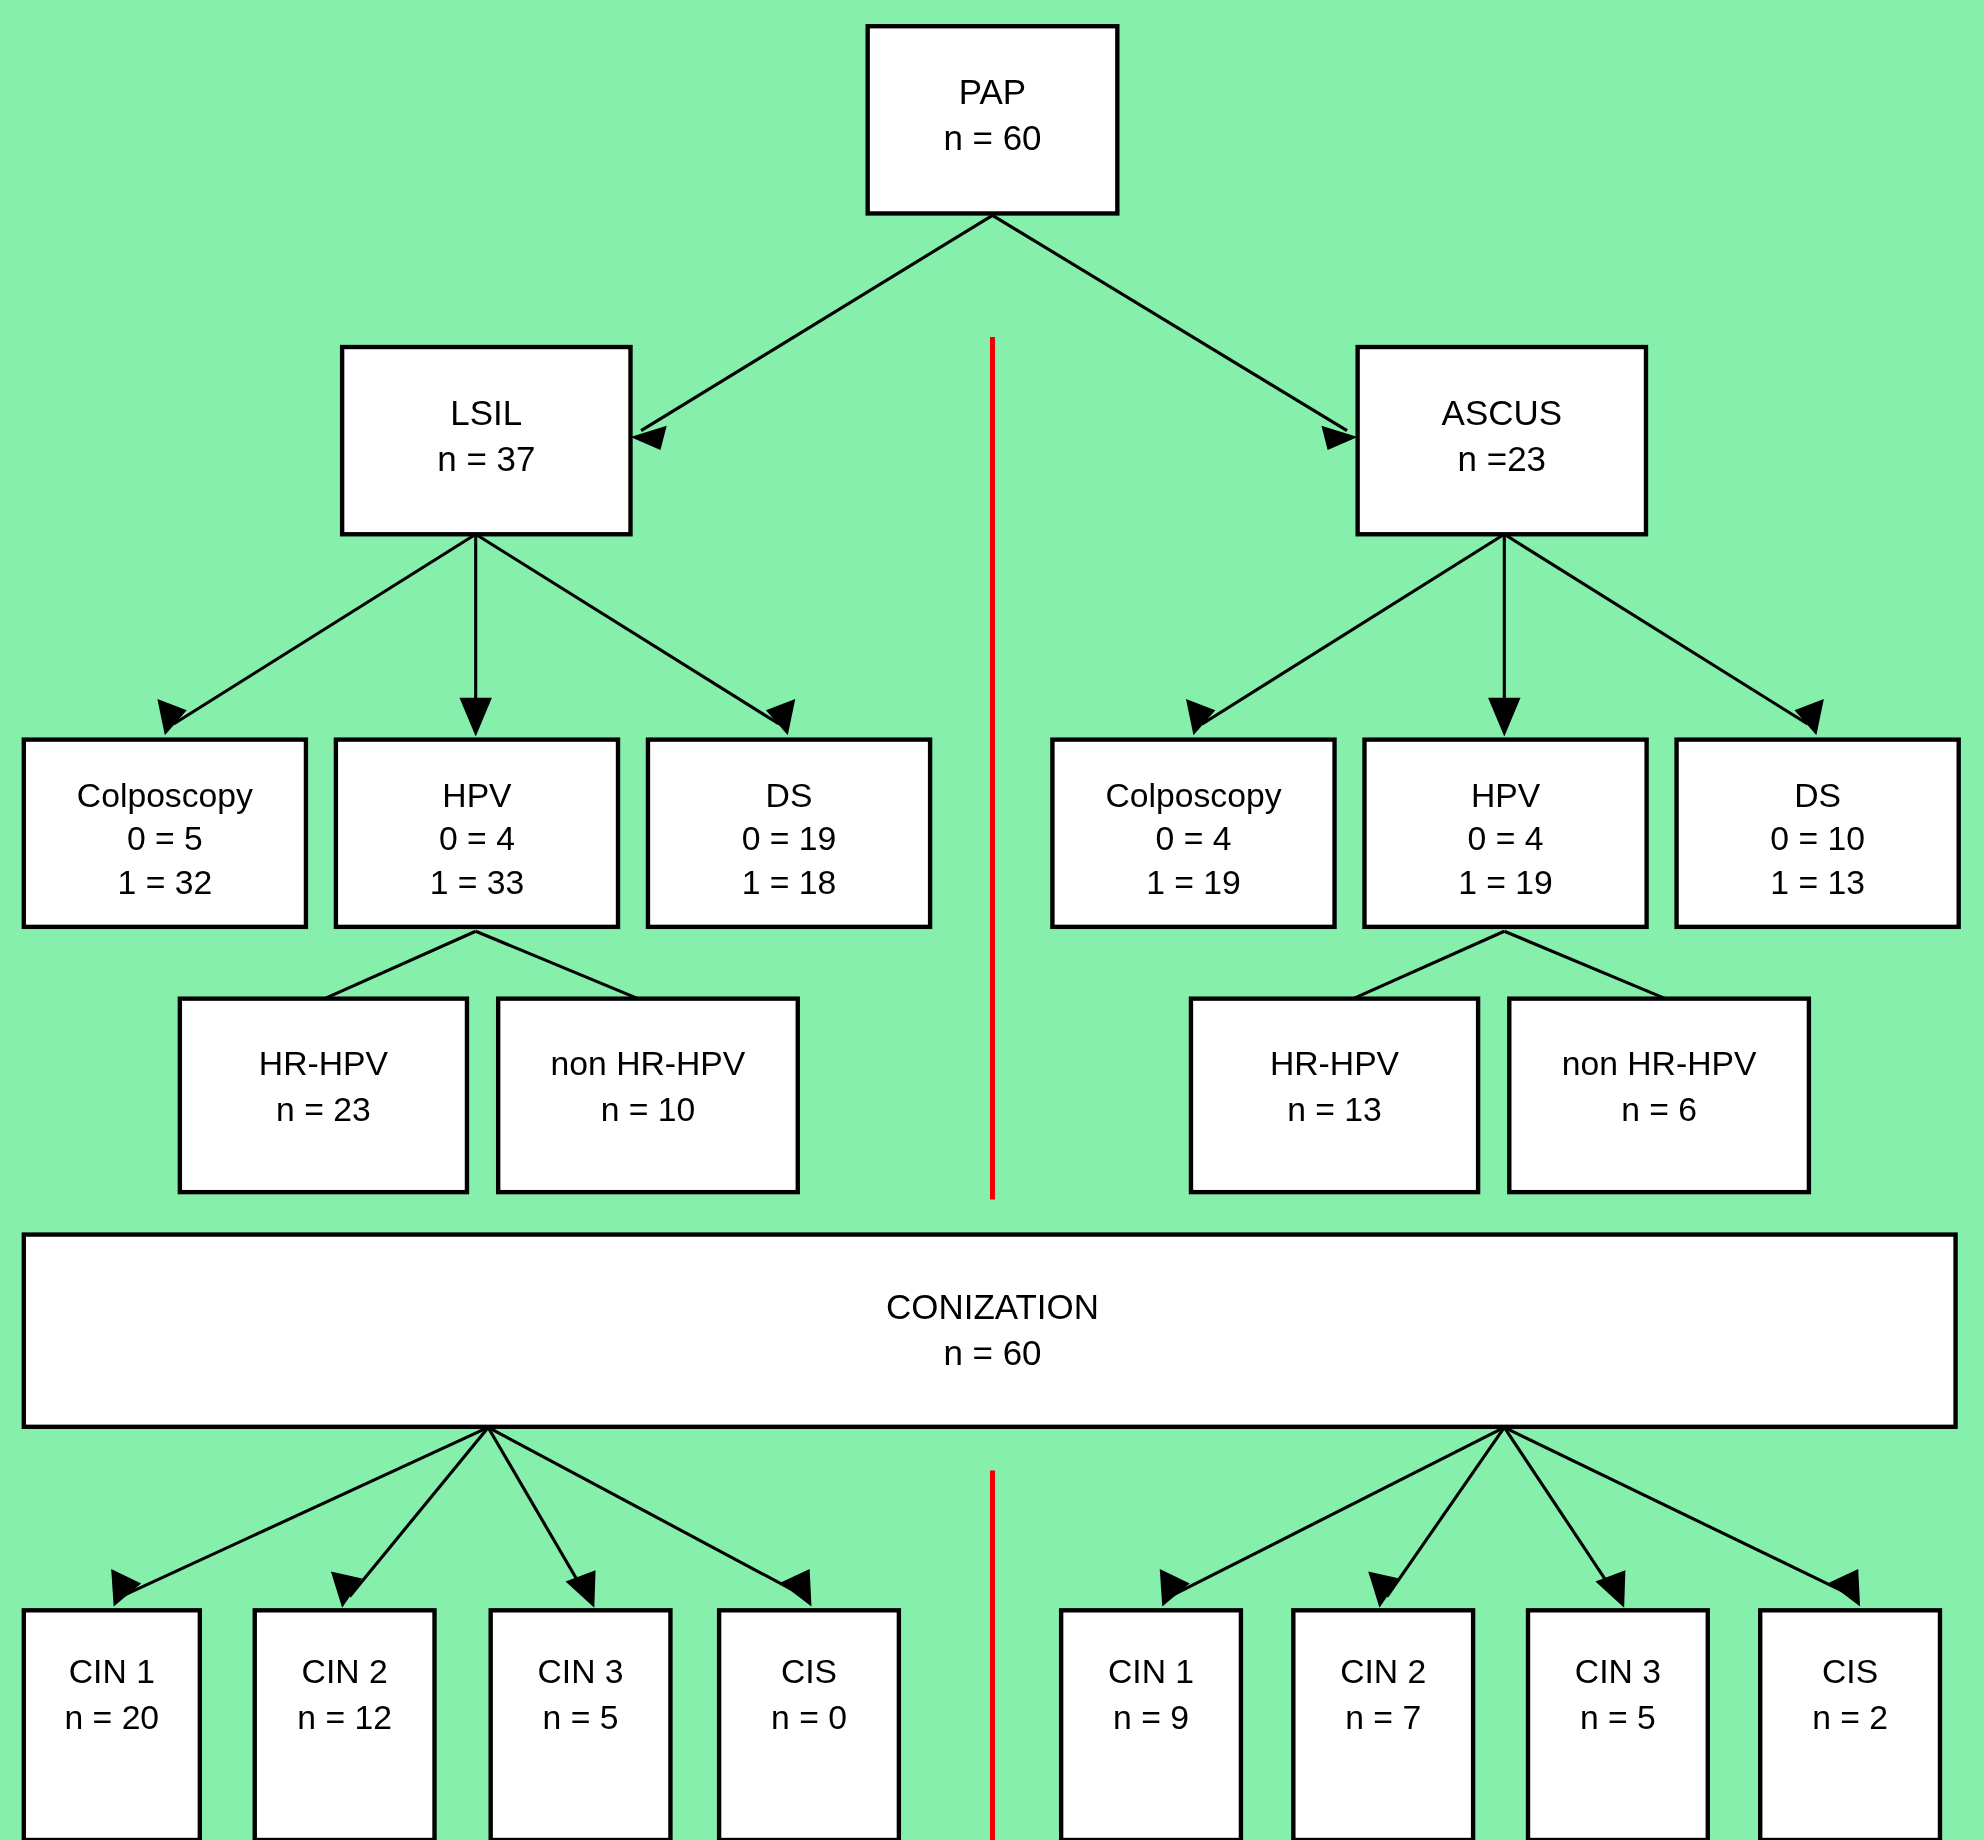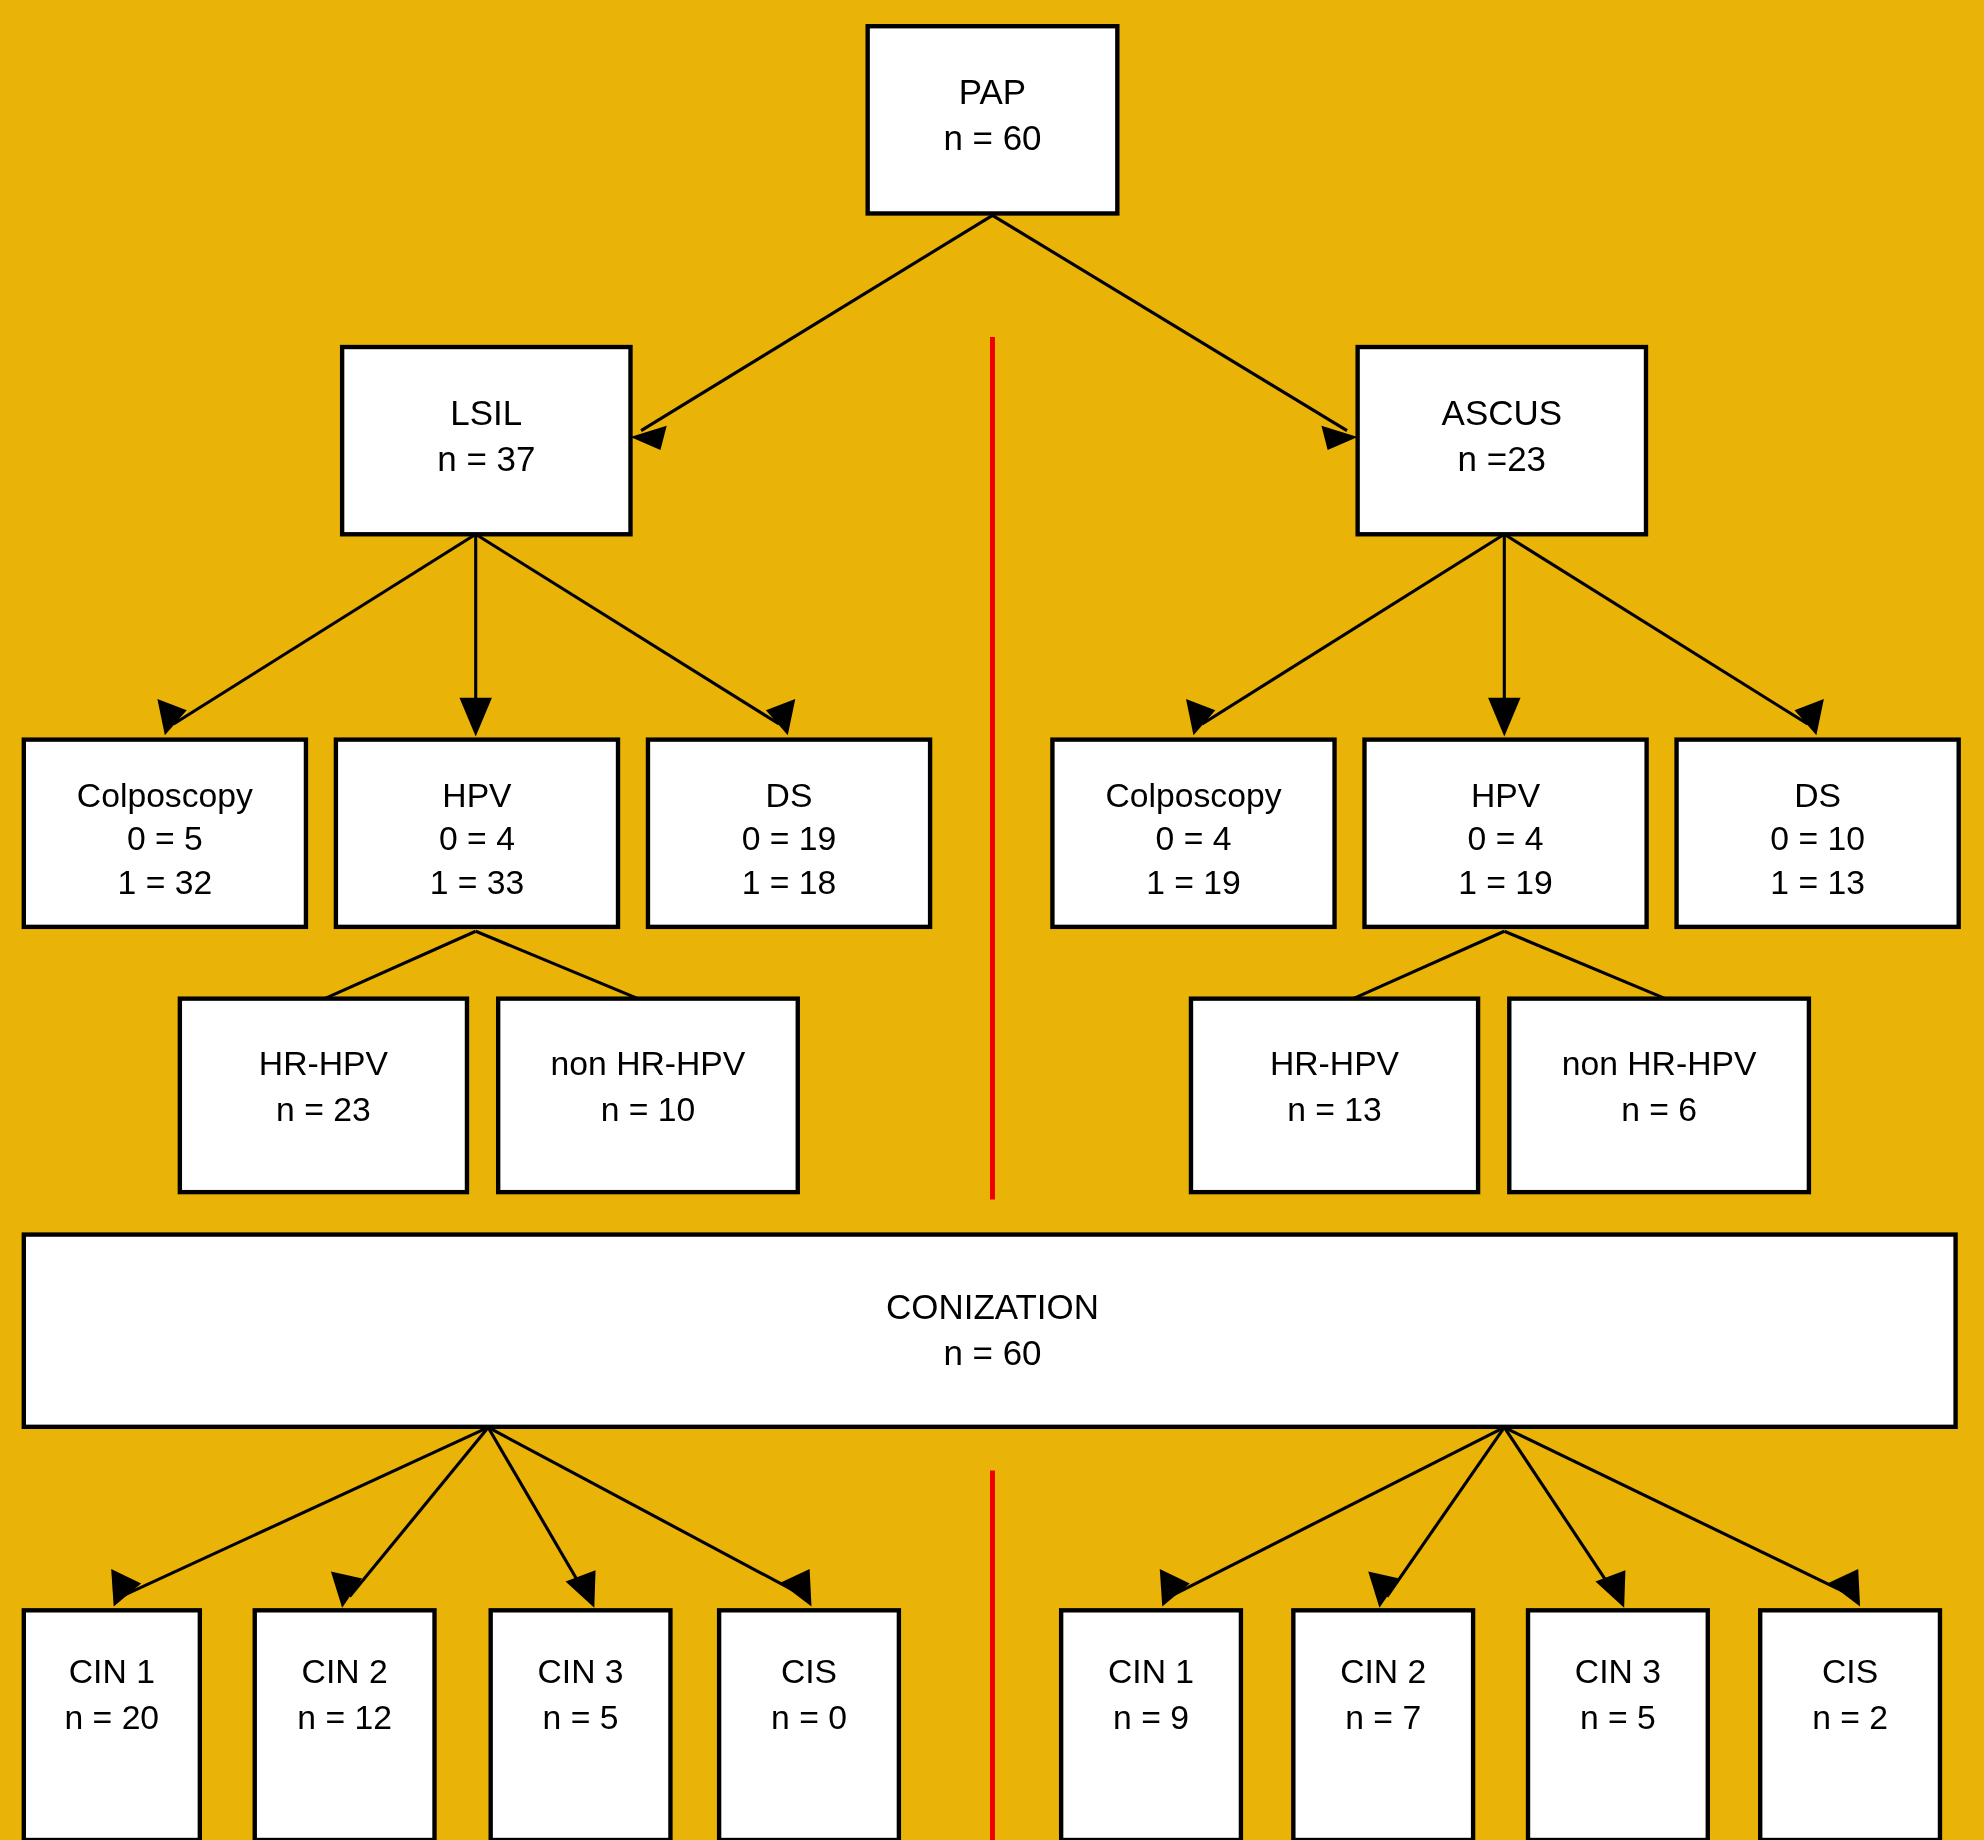--- a/index.html
+++ b/index.html
@@ -7,21 +7,21 @@
     padding: 0;
     background: #ffffff;
   }
   body {
     font-family: "Liberation Sans", sans-serif;
   }
   #stage {
     position: relative;
     width: 1985px;
     height: 1840px;
-    background: #eab308;
+    background: #86efac;
     overflow: hidden;
   }
   svg#diagram {
     position: absolute;
     left: 0;
     top: 0;
     width: 1985px;
     height: 1840px;
     display: block;
   }

